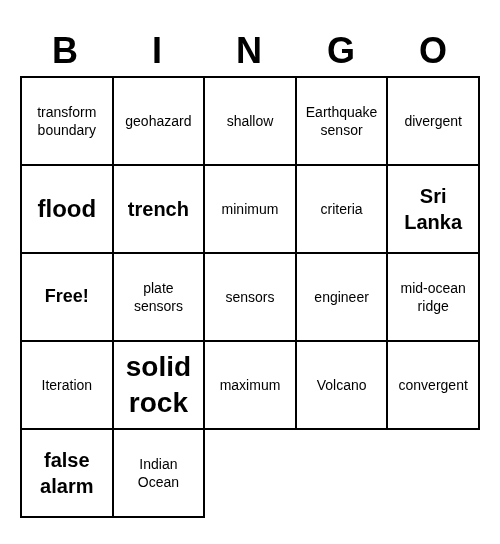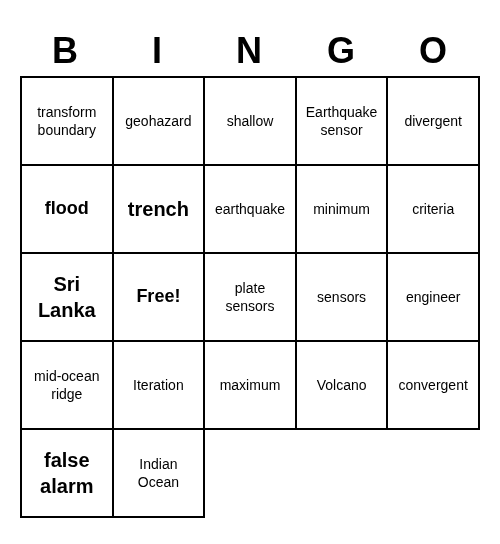--- a/index.html
+++ b/index.html
@@ -50,21 +50,21 @@
       display: flex;
       align-items: center;
       justify-content: center;
       text-align: center;
       padding: 4px;
       font-size: 14px;
       line-height: 1.3;
     }
 
     .bingo-cell.large-text {
-      font-size: 18px;
+      font-size: 24px;
       font-weight: bold;
     }
 
     .bingo-cell.medium-text {
       font-size: 20px;
       font-weight: bold;
     }
 
     .bingo-cell.free {
       font-size: 18px;
@@ -88,29 +88,29 @@
       <div class="bingo-header-cell">O</div>
     </div>
   <div class="bingo-grid">
   <div class="bingo-cell">transform boundary</div>
       <div class="bingo-cell">geohazard</div>
       <div class="bingo-cell">shallow</div>
       <div class="bingo-cell">Earthquake sensor</div>
       <div class="bingo-cell">divergent</div>
       <div class="bingo-cell large-text">flood</div>
       <div class="bingo-cell medium-text">trench</div>
-      <div class="bingo-cell">earthquake</div>
       <div class="bingo-cell">minimum</div>
       <div class="bingo-cell">criteria</div>
       <div class="bingo-cell medium-text">Sri Lanka</div>
       <div class="bingo-cell free">Free!</div>
       <div class="bingo-cell">plate sensors</div>
       <div class="bingo-cell">sensors</div>
       <div class="bingo-cell">engineer</div>
       <div class="bingo-cell">mid-ocean ridge</div>
       <div class="bingo-cell">Iteration</div>
+      <div class="bingo-cell xl-text">solid rock</div>
       <div class="bingo-cell">maximum</div>
       <div class="bingo-cell">Volcano</div>
       <div class="bingo-cell">convergent</div>
       <div class="bingo-cell medium-text">false alarm</div>
       <div class="bingo-cell">Indian Ocean</div>
     </div>
 </div>
 
 </body></html>

